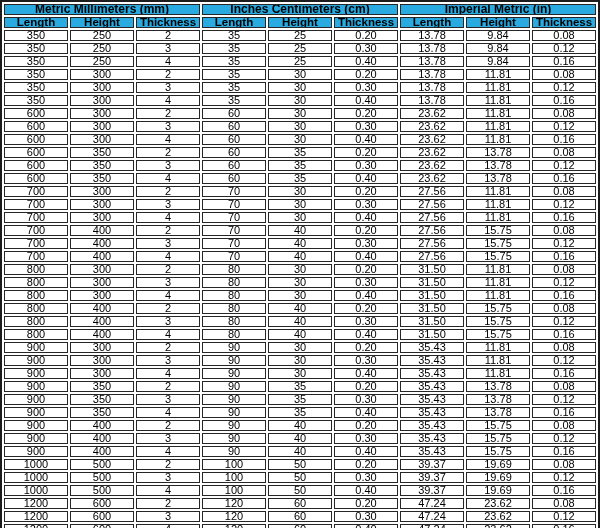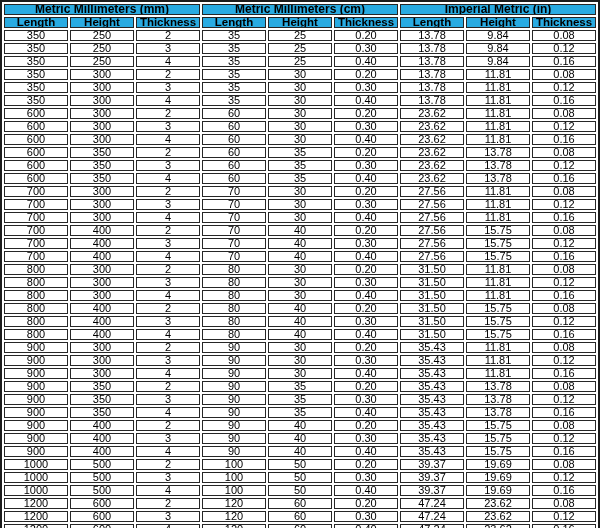--- a/index.html
+++ b/index.html
@@ -53,21 +53,21 @@
   }
 </style>
 </head>
 <body>
 
 <div id="page">
   <table class="conv">
     <thead>
       <tr class="group-row">
         <th colspan="3">Metric Millimeters (mm)</th>
-        <th colspan="3">Metric Millimeters (cm)</th>
+        <th colspan="3">Inches Centimeters (cm)</th>
         <th colspan="3">Imperial Metric (in)</th>
       </tr>
       <tr class="cols-row">
         <th>Length</th>
         <th>Height</th>
         <th>Thickness</th>
         <th>Length</th>
         <th>Height</th>
         <th>Thickness</th>
         <th>Length</th>

